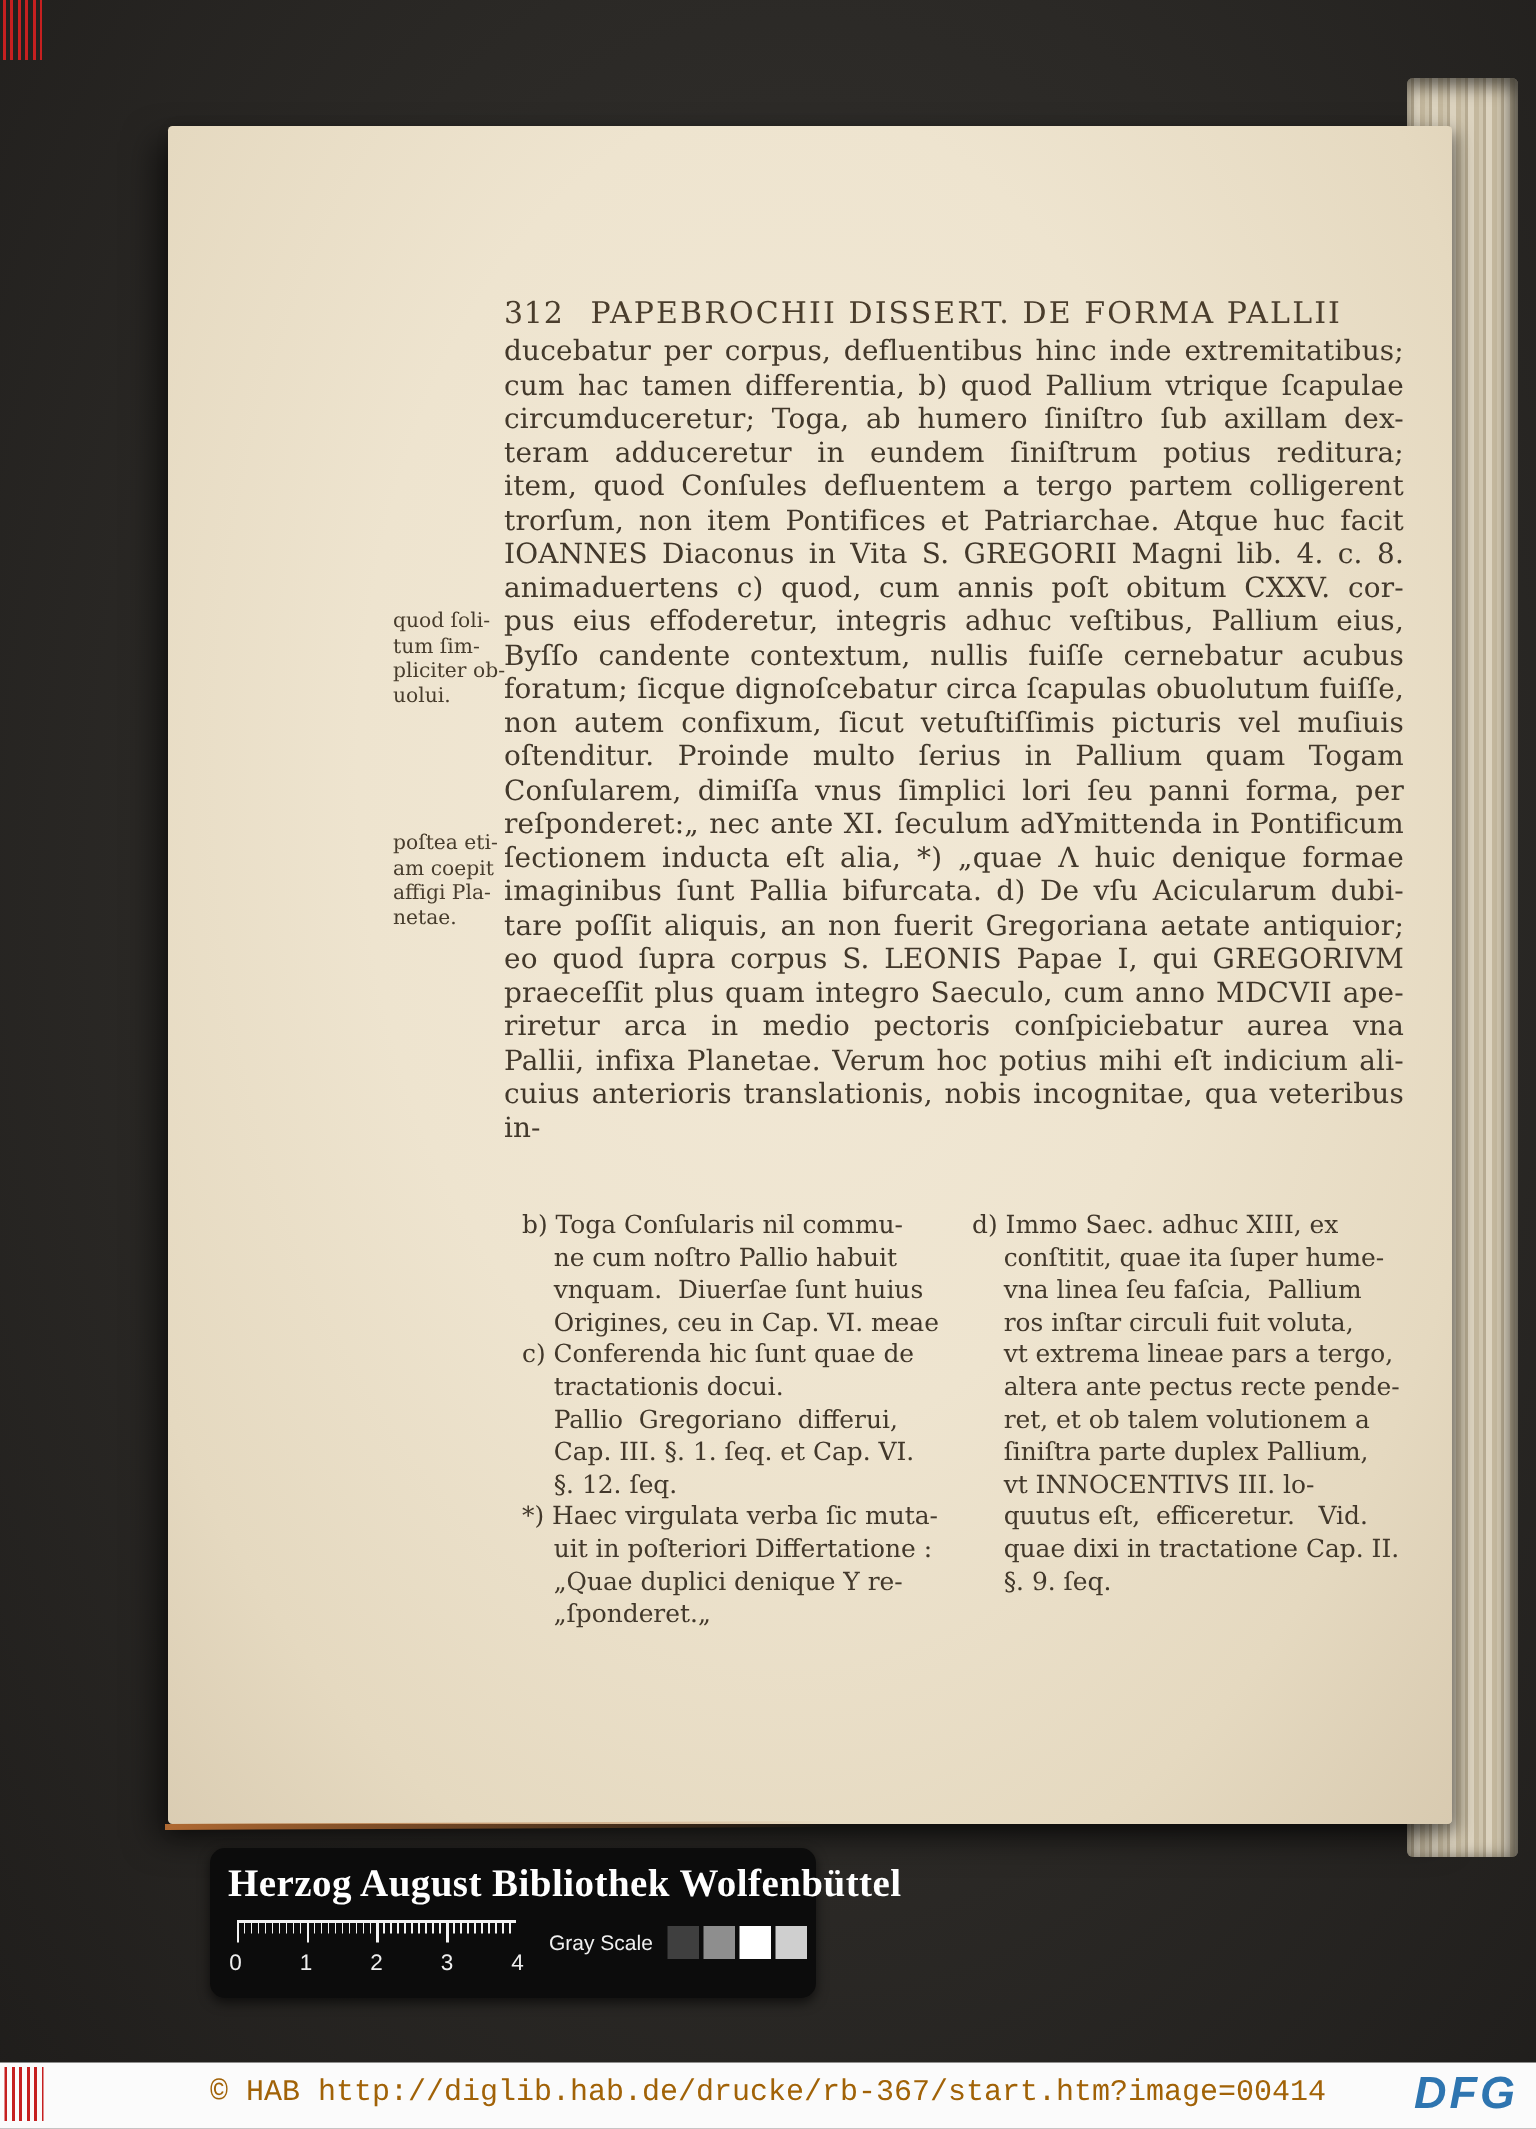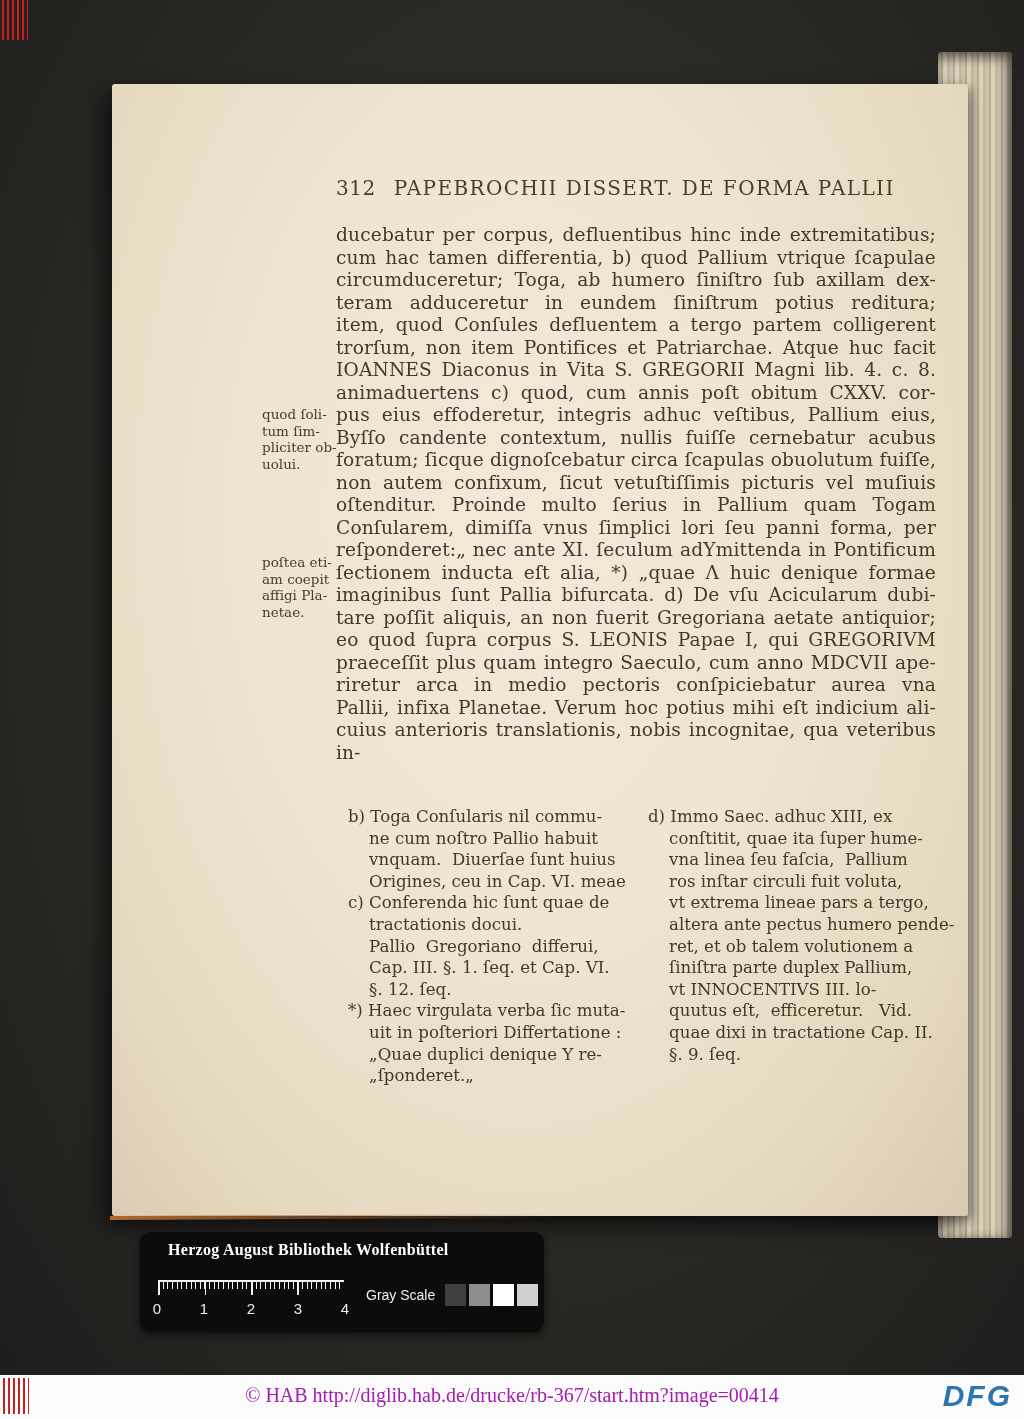--- a/index.html
+++ b/index.html
@@ -33,21 +33,21 @@
     box-shadow:-8px 10px 22px rgba(0,0,0,.55), 4px 4px 10px rgba(0,0,0,.35);
     color:#42382b;
   }
   .page::after{ 
     content:"";position:absolute;left:-2px;bottom:-3px;width:52%;height:4px;
     background:linear-gradient(90deg,#b06a33,rgba(176,106,51,0));
     transform:rotate(-0.25deg);
   }
 
   .header{
-    position:absolute;top:92px;left:224px;width:600px;
+    position:absolute;top:112px;left:224px;width:600px;
     display:flex;align-items:baseline;
     font-size:20px;color:#4a3d2c;letter-spacing:1.4px;
   }
   .page-number{margin-right:18px;letter-spacing:.5px;}
   .header-title{flex:1;}
 
   .body-lines{
     position:absolute;top:140px;left:224px;width:600px;
     font-size:18.6px;letter-spacing:.15px;
   }
@@ -74,22 +74,22 @@
   .fn-right{left:536px;width:292px;}
   .fn-line{white-space:pre;}
 
   
   .card{
     position:absolute;left:140px;top:1232px;width:404px;height:100px;
     background:#0c0c0c;border-radius:10px;color:#fff;
     box-shadow:0 3px 8px rgba(0,0,0,.6);
   }
   .card-title{
-    font-family:"Liberation Serif", serif;font-weight:bold;font-size:16px;
-    padding:9px 0 0 28px;letter-spacing:.3px;white-space:nowrap;
+    font-family:"Liberation Serif", serif;font-weight:bold;font-size:26px;
+    padding:9px 0 0 12px;letter-spacing:.3px;white-space:nowrap;
   }
   .ruler{
     position:absolute;left:18px;top:48px;width:186px;height:14px;
     border-top:2px solid #f2f2f2;
     background-image:
       repeating-linear-gradient(90deg,#f2f2f2 0 1px,rgba(0,0,0,0) 1px 4.65px),
       repeating-linear-gradient(90deg,#f2f2f2 0 1.6px,rgba(0,0,0,0) 1.6px 46.5px);
     background-size:100% 7px,100% 13px;
     background-repeat:no-repeat;
   }
@@ -108,21 +108,21 @@
   }
   .swatches{display:flex;gap:3px;}
   .swatch{width:21px;height:22px;}
 
   
   .footer{
     position:absolute;left:0;bottom:0;width:1024px;height:44px;background:#fbfbfb;
   }
   .footer-text{
     position:absolute;left:0;right:0;top:9px;text-align:center;
-    font-family:Liberation Serif, serif;font-size:20px;color:#a21caf;
+    font-family:Liberation Mono, monospace;font-size:20px;color:#a16207;
   }
   .dfg{
     position:absolute;right:12px;top:4px;
     font-family:"Liberation Sans", sans-serif;font-weight:bold;font-style:italic;
     font-size:30px;color:#2e75b0;letter-spacing:2px;
   }
 </style>
 </head>
 <body>
 
@@ -194,21 +194,21 @@
       <div class="fn-line">    „Quae duplici denique Y re-</div>
       <div class="fn-line">    „ſponderet.„</div>
     </div>
 
   <div class="footnotes fn-right">
       <div class="fn-line">d) Immo Saec. adhuc XIII, ex</div>
       <div class="fn-line">    conſtitit, quae ita ſuper hume-</div>
       <div class="fn-line">    vna linea ſeu faſcia,  Pallium</div>
       <div class="fn-line">    ros inſtar circuli fuit voluta,</div>
       <div class="fn-line">    vt extrema lineae pars a tergo,</div>
-      <div class="fn-line">    altera ante pectus humero pende-</div>
+      <div class="fn-line">    altera ante pectus recte pende-</div>
       <div class="fn-line">    ret, et ob talem volutionem a</div>
       <div class="fn-line">    ſiniſtra parte duplex Pallium,</div>
       <div class="fn-line">    vt INNOCENTIVS III. lo-</div>
       <div class="fn-line">    quutus eſt,  efficeretur.   Vid.</div>
       <div class="fn-line">    quae dixi in tractatione Cap. II.</div>
       <div class="fn-line">    §. 9. ſeq.</div>
     </div>
 
 </div>
 

